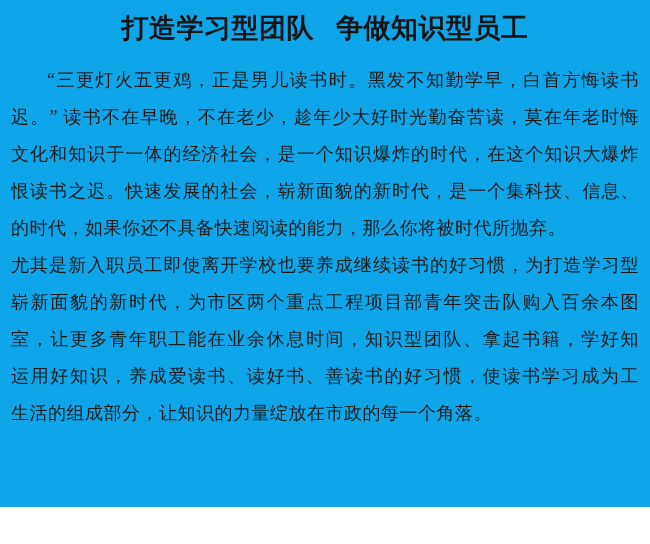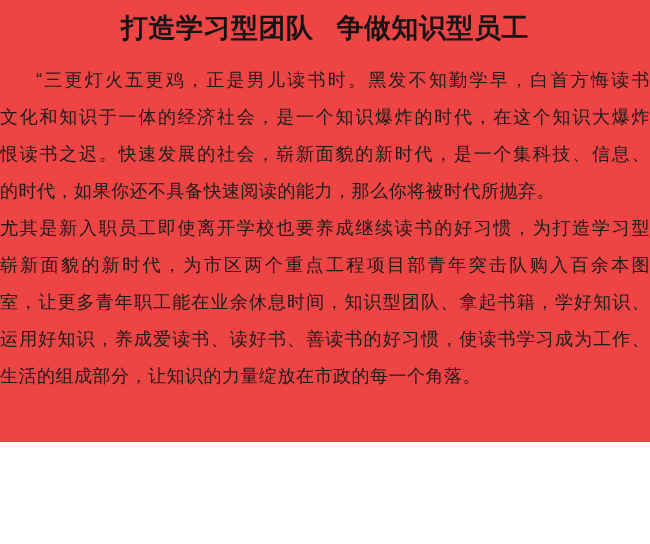--- a/index.html
+++ b/index.html
@@ -3,41 +3,41 @@
 <meta charset="utf-8">
 <style>
   html, body {
     margin: 0;
     padding: 0;
     background: #ffffff;
   }
   .page {
     position: relative;
     width: 650px;
-    height: 442px;
-    background: #ef4444;
+    height: 507px;
+    background: #0ea5e9;
     color: #1c1c1c;
-    font-family: Liberation Sans, sans-serif;
+    font-family: Liberation Serif, serif;
     overflow: hidden;
     box-sizing: border-box;
   }
   .doc-title {
     margin: 0;
     padding-top: 8px;
     font-size: 27px;
     line-height: 40px;
     font-weight: bold;
     text-align: center;
     word-spacing: 0.55em;
     letter-spacing: 0.5px;
     color: #141414;
   }
   .article {
     margin-top: 14px;
-    padding: 0 0;
+    padding: 0 11px;
   }
   .para {
     margin: 0;
     padding: 0;
   }
   .line {
     font-size: 18px;
     line-height: 37px;
     height: 37px;
     letter-spacing: 0.5px;
@@ -55,20 +55,21 @@
   }
 </style>
 </head>
 <body>
 
 <div class="page">
   <h1 class="doc-title">打造学习型团队 争做知识型员工</h1>
   <div class="article">
       <div class="para">
         <div class="line first">“三更灯火五更鸡，正是男儿读书时。黑发不知勤学早，白首方悔读书</div>
+        <div class="line">迟。” 读书不在早晚，不在老少，趁年少大好时光勤奋苦读，莫在年老时悔</div>
         <div class="line">文化和知识于一体的经济社会，是一个知识爆炸的时代，在这个知识大爆炸</div>
         <div class="line">恨读书之迟。快速发展的社会，崭新面貌的新时代，是一个集科技、信息、</div>
         <div class="line last">的时代，如果你还不具备快速阅读的能力，那么你将被时代所抛弃。</div>
       </div>
       <div class="para">
         <div class="line">尤其是新入职员工即使离开学校也要养成继续读书的好习惯，为打造学习型</div>
         <div class="line">崭新面貌的新时代，为市区两个重点工程项目部青年突击队购入百余本图</div>
         <div class="line">室，让更多青年职工能在业余休息时间，知识型团队、拿起书籍，学好知识、</div>
         <div class="line">运用好知识，养成爱读书、读好书、善读书的好习惯，使读书学习成为工作、</div>
         <div class="line last">生活的组成部分，让知识的力量绽放在市政的每一个角落。</div>

